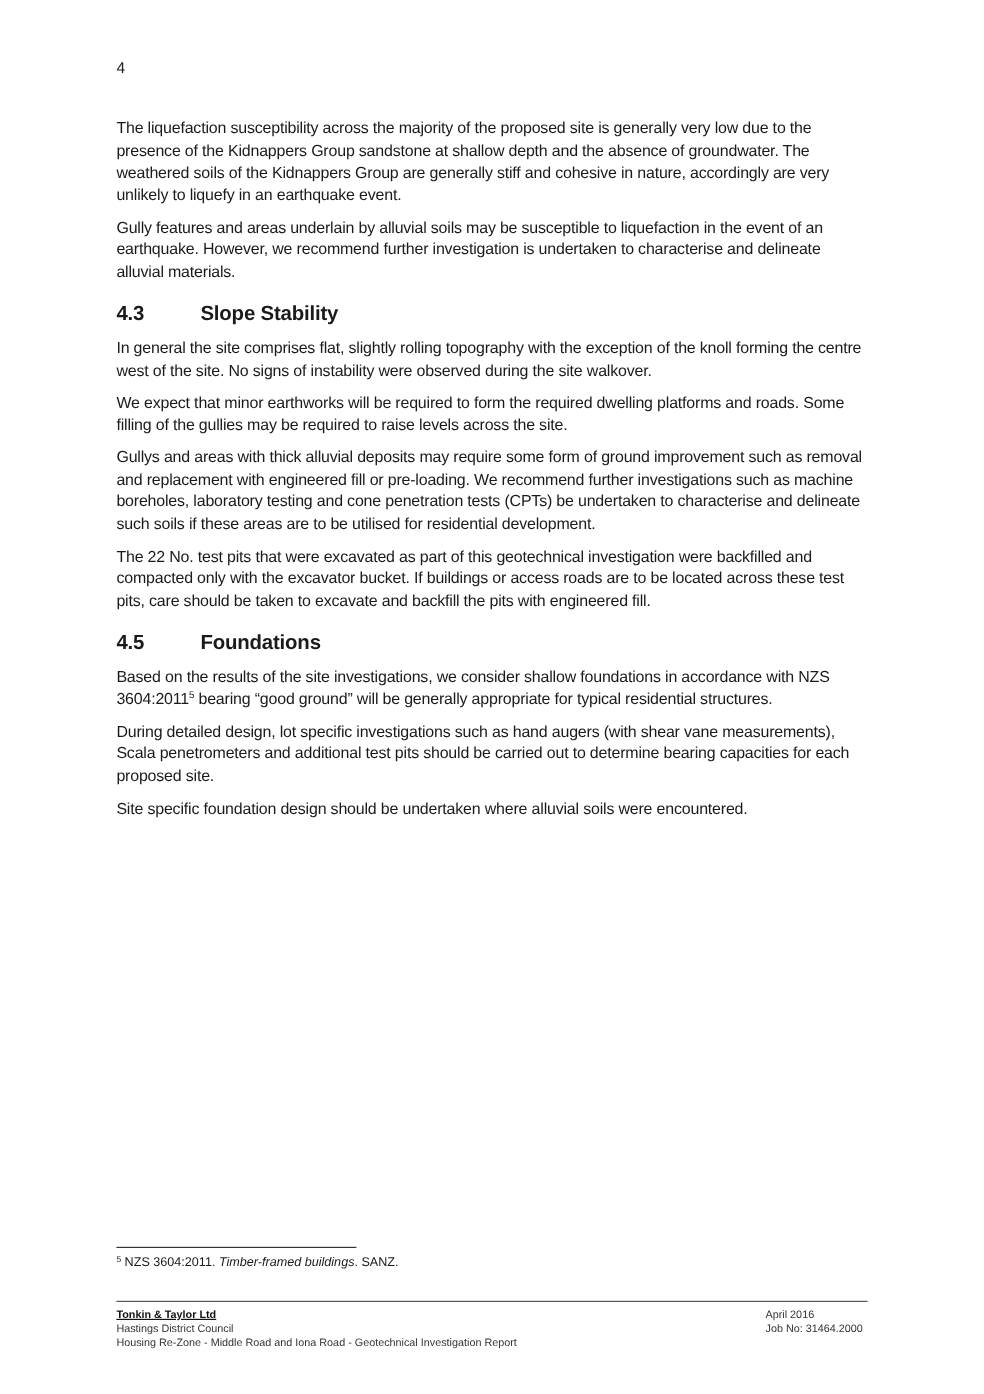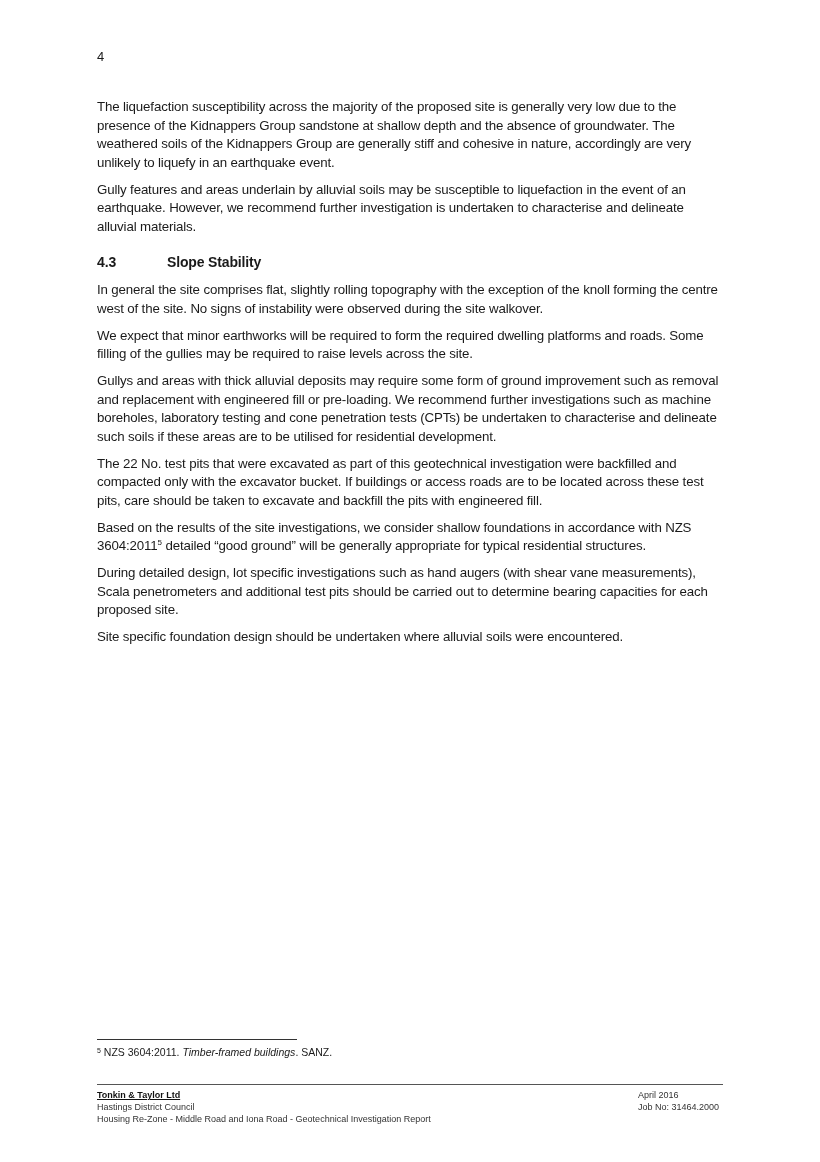--- a/index.html
+++ b/index.html
@@ -37,21 +37,21 @@
       font-size: 13.3px;
       line-height: 18.5px;
       letter-spacing: -0.15px;
     }
     .body-text p {
       margin: 0 0 8.5px 0;
     }
     .heading {
       display: flex;
       font-weight: bold;
-      font-size: 14px;
+      font-size: 17px;
       line-height: 20px;
       margin: 16px 0 9px 0;
     }
     .heading .num {
       width: 70px;
     }
     sup {
       font-size: 8px;
       line-height: 0;
       vertical-align: 5px;
@@ -126,21 +126,25 @@
     <div class="heading">
       <span class="num">4.3</span>
       <span>Slope Stability</span>
     </div>
     <p>In general the site comprises flat, slightly rolling topography with the exception of the knoll forming the centre west of the site. No signs of instability were observed during the site walkover.</p>
 
     <p>We expect that minor earthworks will be required to form the required dwelling platforms and roads. Some filling of the gullies may be required to raise levels across the site.</p>
     <p>Gullys and areas with thick alluvial deposits may require some form of ground improvement such as removal and replacement with engineered fill or pre-loading. We recommend further investigations such as machine boreholes, laboratory testing and cone penetration tests (CPTs) be undertaken to characterise and delineate such soils if these areas are to be utilised for residential development.</p>
     <p>The 22 No. test pits that were excavated as part of this geotechnical investigation were backfilled and compacted only with the excavator bucket.  If buildings or access roads are to be located across these test pits, care should be taken to excavate and backfill the pits with engineered fill.</p>
 
-    <p><span>Based on the results of the site investigations, we consider shallow foundations in accordance with NZS 3604:2011</span><sup>5</sup><span> detailed “good ground” will be generally appropriate  for typical residential structures.</span></p>
+    <div class="heading">
+      <span class="num">4.5</span>
+      <span>Foundations</span>
+    </div>
+    <p><span>Based on the results of the site investigations, we consider shallow foundations in accordance with NZS 3604:2011</span><sup>5</sup><span> bearing “good ground” will be generally appropriate  for typical residential structures.</span></p>
     <p>During detailed design, lot specific investigations such as hand augers (with shear vane measurements), Scala penetrometers and additional test pits should be carried out to determine bearing capacities for each proposed site.</p>
     <p>Site specific foundation design should be undertaken where alluvial soils were encountered.</p>
   </div>
 
   <div class="footnote-rule"></div>
   <div class="footnote"><sup>5</sup><span> NZS 3604:2011. </span><i>Timber-framed buildings</i><span>. SANZ.</span></div>
 
   <div class="footer-rule"></div>
   <div class="footer">
     <div class="left">

